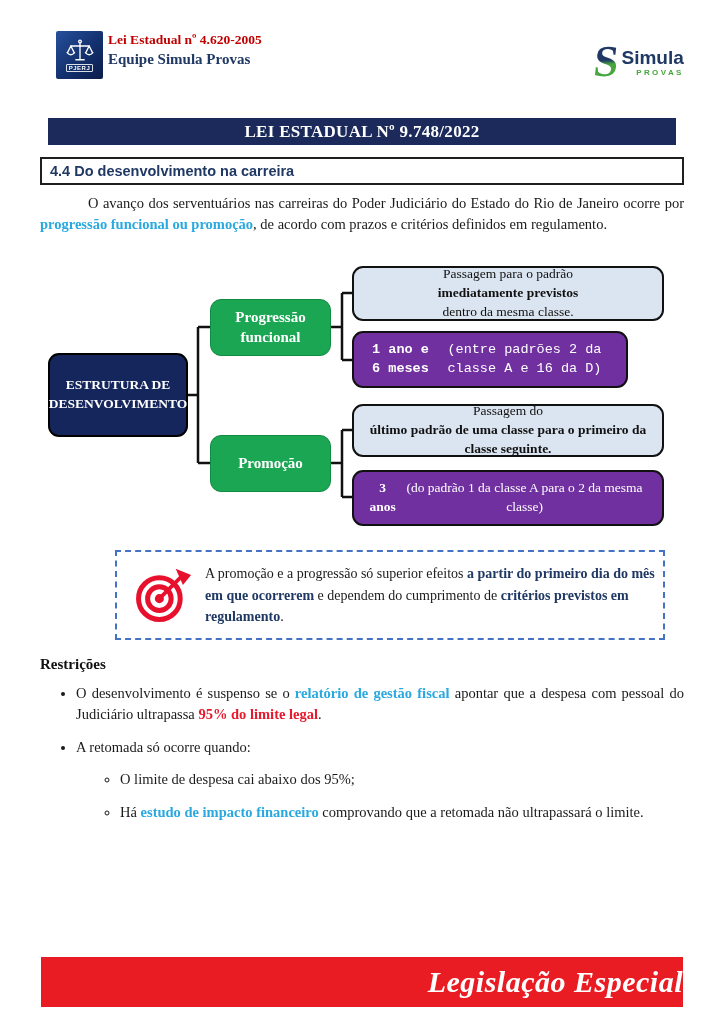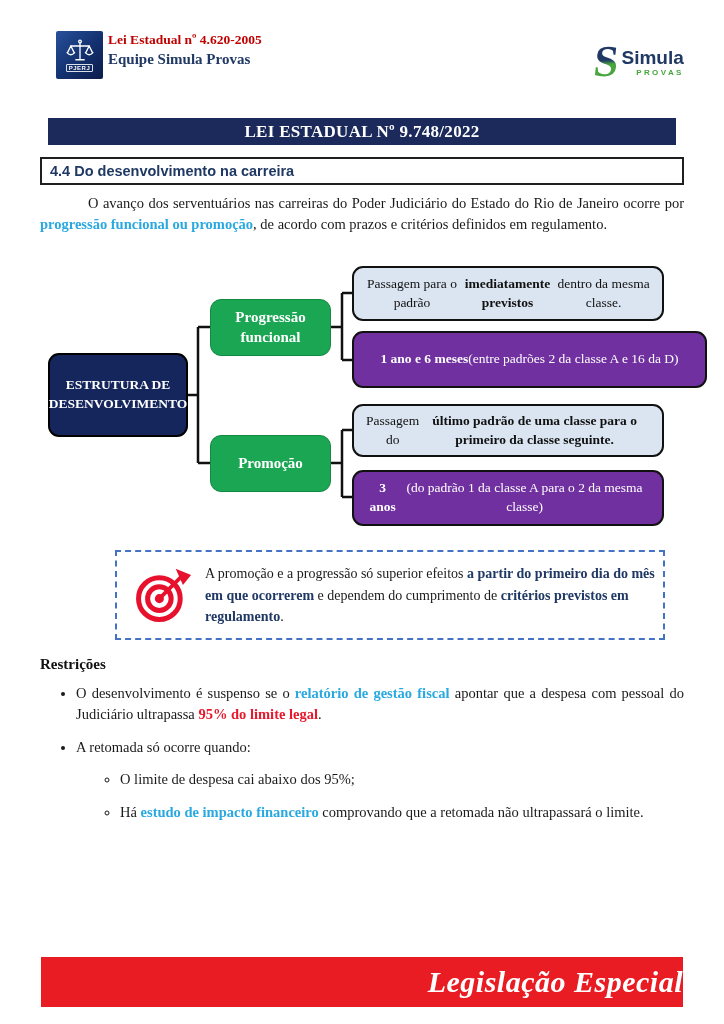--- a/index.html
+++ b/index.html
@@ -70,29 +70,29 @@
     font-weight:bold; font-size:13.5px; line-height:1.4; padding:4px;
   }
   .node-green {
     background:#1ba653; border:1px solid #128a42; color:#fff;
     font-weight:bold; font-size:15px; line-height:1.3; padding:4px 10px;
   }
   .g1 { left:210px; top:41px;  width:121px; height:57px; }
   .g2 { left:210px; top:177px; width:121px; height:57px; }
   .node-lb {
     background:#dbe5f1; border:2px solid #111; color:#111;
-    font-size:13.5px; line-height:1.4; padding:19px 12px;
+    font-size:13.5px; line-height:1.4; padding:19px 12px;flex-direction:column;
   }
   .lb1 { left:352px; top:8px;   width:312px; height:55px; }
   .lb2 { left:352px; top:146px; width:312px; height:53px; }
   .node-purple {
     background:#7030a0; border:2px solid #111; color:#fff;
     font-size:13.5px; line-height:1.4; padding:3px 12px;
   }
-  .p1 { left:352px; top:73px;  width:355px; height:57px; }
+  .p1 { left:352px; top:73px;  width:276px; height:57px;font-family:Liberation Mono, monospace; }
   .p2 { left:352px; top:212px; width:312px; height:56px; }
 
   
   .callout {
     position:absolute; left:115px; top:550px; width:550px; height:90px;
     border:2px dashed #4472c4; background:#fff;
   }
   .target-wrap { position:absolute; left:17px; top:14px; width:58px; height:58px; }
   .callout-text {
     position:absolute; left:88px; top:11px; width:452px;

